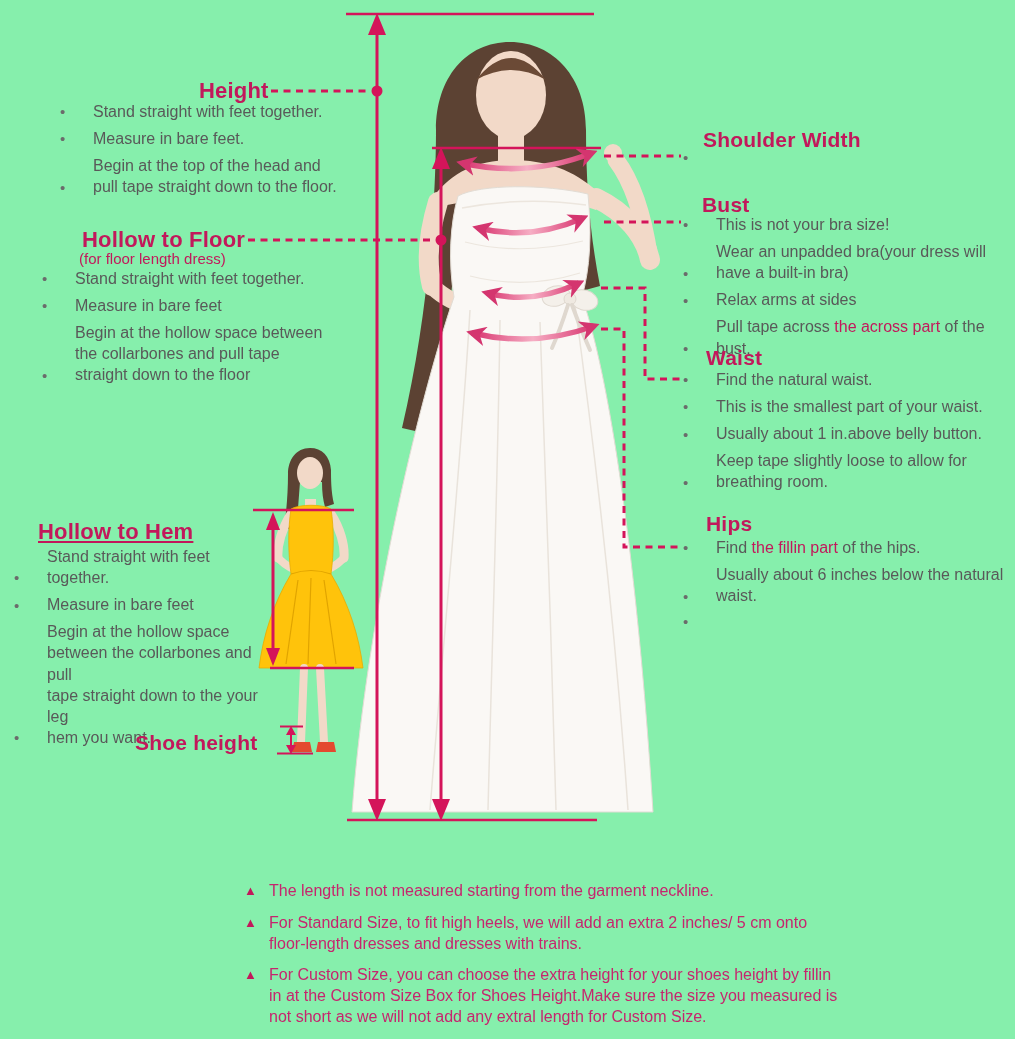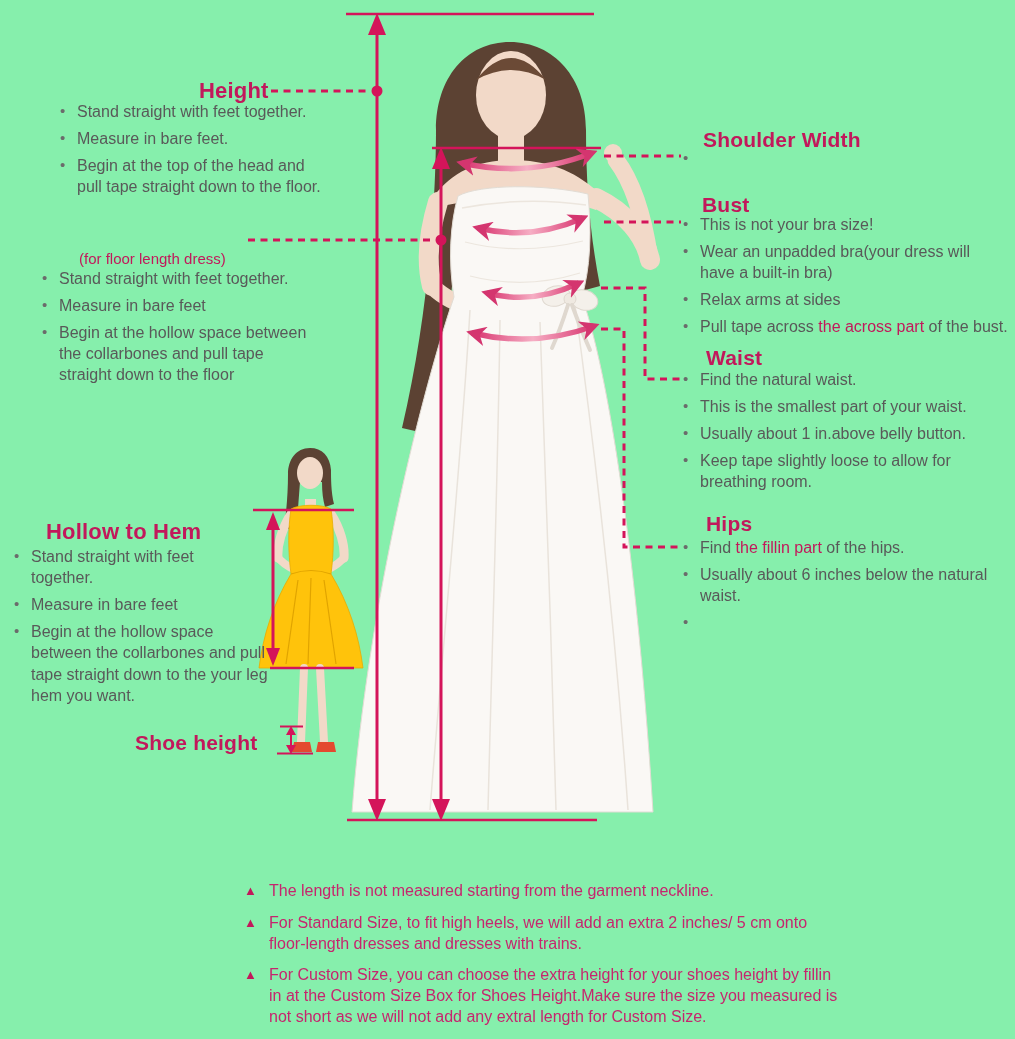--- a/index.html
+++ b/index.html
@@ -7,21 +7,21 @@
     position:relative;width:1015px;height:1039px;background:#86efac;
     font-family:"Liberation Sans","DejaVu Sans",sans-serif;overflow:hidden;
   }
   .abs{position:absolute;}
   svg{position:absolute;left:0;top:0;z-index:0;}
   .txtlayer{z-index:1;}
   .title{color:#C2185B;font-weight:bold;font-size:22px;letter-spacing:.2px;white-space:nowrap;}
   .title-sm{font-size:21px;}
   .sub{color:#C2185B;font-size:15px;white-space:nowrap;}
   ul.blist{list-style:none;margin:0;padding:0;}
-  ul.blist li{display:flex;align-items:flex-start;gap:7px;margin-bottom:6px;
+  ul.blist li{display:flex;align-items:flex-end;gap:23px;margin-bottom:6px;
     color:#595959;font-size:16px;line-height:1.32;}
   ul.blist .dot{flex:0 0 10px;color:#6b6b6b;font-size:15px;}
   ul.blist .dot::before{content:"\2022";}
   .txt{white-space:pre-line;}
   .hl{color:#C2185B;}
   .notes{width:620px;}
   .note{display:flex;align-items:flex-start;gap:11px;margin-bottom:11px;
     color:#C6256E;font-size:16px;line-height:1.3;}
   .tri{flex:0 0 14px;color:#C2185B;font-size:13px;padding-top:2px;}
   .tri::before{content:"\25B2";}
@@ -165,39 +165,40 @@
         <span class="dot"></span>
         <span class="txt">Measure in bare feet.</span>
       </li>
     <li>
         <span class="dot"></span>
         <span class="txt">Begin at the top of the head and
 pull tape straight down to the floor.</span>
       </li>
   </ul>
 
+  <div class="abs txtlayer title" style="left:82px;top:227px;">Hollow to Floor</div>
   <div class="abs txtlayer sub" style="left:79px;top:250px;">(for floor length dress)</div>
   <ul class="abs txtlayer blist" style="left:42px;top:268px;width:295px;">
     <li>
         <span class="dot"></span>
         <span class="txt">Stand straight with feet together.</span>
       </li>
     <li>
         <span class="dot"></span>
         <span class="txt">Measure in bare feet</span>
       </li>
     <li>
         <span class="dot"></span>
         <span class="txt">Begin at the hollow space between
 the collarbones and pull tape
 straight down to the floor</span>
       </li>
   </ul>
 
-  <div class="abs txtlayer title" style="left:46px;top:519px;">Hollow to Hem</div>
+  <div class="abs txtlayer title" style="left:38px;top:519px;text-decoration:underline;">Hollow to Hem</div>
   <ul class="abs txtlayer blist" style="left:14px;top:546px;width:262px;">
     <li>
         <span class="dot"></span>
         <span class="txt">Stand straight with feet
 together.</span>
       </li>
     <li>
         <span class="dot"></span>
         <span class="txt">Measure in bare feet</span>
       </li>

